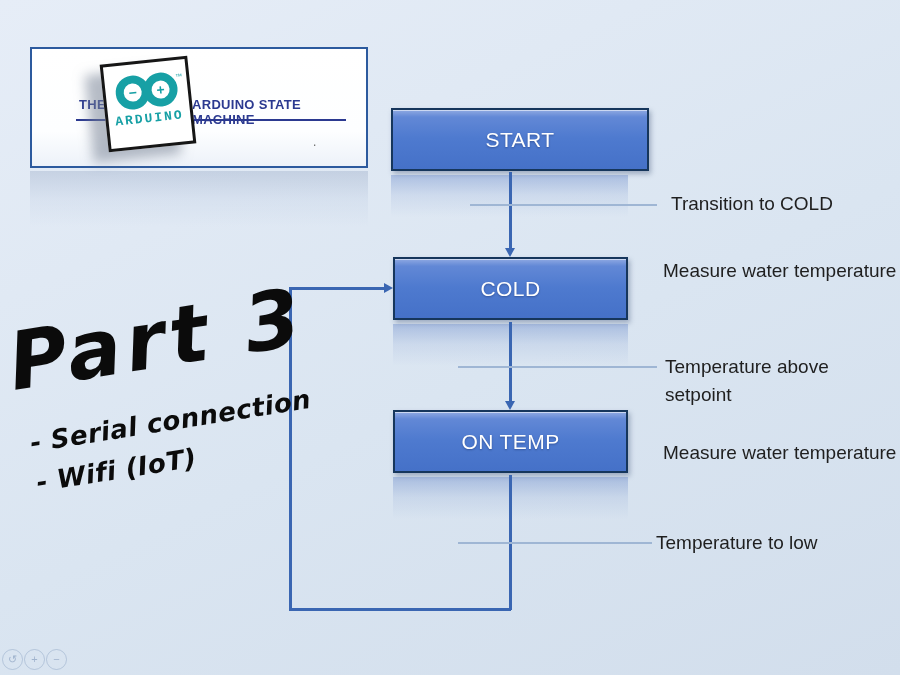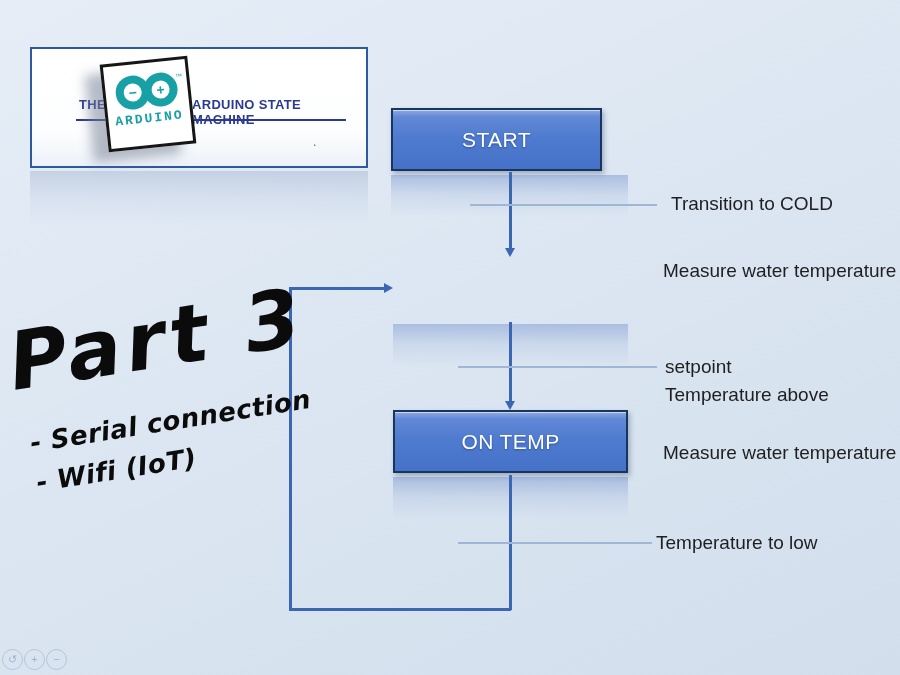--- a/index.html
+++ b/index.html
@@ -38,21 +38,21 @@
   }
   
   .state{
     position:absolute;width:235px;height:63px;box-sizing:border-box;
     background:linear-gradient(180deg,#8FA9E2 0%,#6288D6 12%,#4E7ACF 48%,#4571C8 100%);
     border:2px solid #16365C;color:#FFFFFF;font-size:21px;letter-spacing:.4px;
     display:flex;align-items:center;justify-content:center;
     box-shadow:inset 0 1px 0 rgba(255,255,255,.55),2px 3px 5px rgba(40,60,100,.35);
     text-shadow:0 1px 2px rgba(10,20,60,.35);
   }
-  #state-start{left:391px;top:108px;width:211px;}
+  #state-start{left:391px;top:108px;width:258px;}
   #state-cold{left:393px;top:257px;}
   #state-ontemp{left:393px;top:410px;}
   .state-reflection{
     position:absolute;width:235px;height:42px;
     background:linear-gradient(180deg,rgba(96,130,198,.40) 0%,rgba(122,150,205,.16) 48%,rgba(160,185,220,0) 100%);
   }
   #refl-start{left:391px;top:175px;width:237px;}
   #refl-cold{left:393px;top:324px;}
   #refl-ontemp{left:393px;top:477px;}
   
@@ -102,20 +102,21 @@
         <span class="logo-tm">™</span>
       </div>
       <div class="logo-word">ARDUINO</div>
     </div>
   </div>
   <div class="header-reflection"></div>
 
   <div class="state" id="state-start">START</div>
   <div class="state-reflection" id="refl-start"></div>
 
+  <div class="state" id="state-cold">COLD</div>
   <div class="state-reflection" id="refl-cold"></div>
 
   <div class="state" id="state-ontemp">ON TEMP</div>
   <div class="state-reflection" id="refl-ontemp"></div>
 
   <div class="vline" style="left:509px;top:172px;height:78px;"></div>
   <div class="arrow-down" style="left:505px;top:248px;"></div>
 
   <div class="vline" style="left:509px;top:322px;height:80px;"></div>
   <div class="arrow-down" style="left:505px;top:401px;"></div>
@@ -130,22 +131,22 @@
   <div class="callout-line" style="left:458px;top:366px;width:199px;"></div>
   <div class="callout-line" style="left:458px;top:542px;width:194px;"></div>
 
   <div class="callout" style="left:671px;top:190px;">Transition to COLD</div>
 
   <div class="callout" style="left:663px;top:257px;">
     <div>Measure water temperature</div>
   </div>
 
   <div class="callout" style="left:665px;top:353px;">
+    <div>Temperature above</div>
     <div>setpoint</div>
-    <div>Temperature above</div>
   </div>
 
   <div class="callout" style="left:663px;top:439px;">Measure water temperature</div>
 
   <div class="callout" style="left:656px;top:529px;">Temperature to low</div>
 
   <div class="annotation">
     <div class="part-title">Part 3</div>
     <div class="part-items">
       <div>- Serial connection</div>

